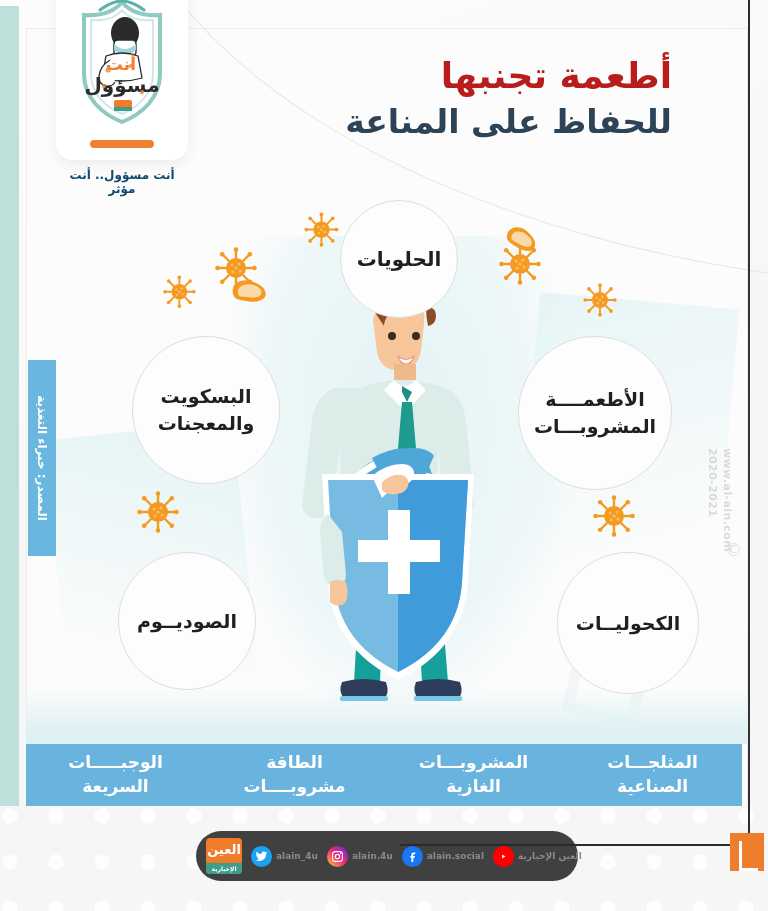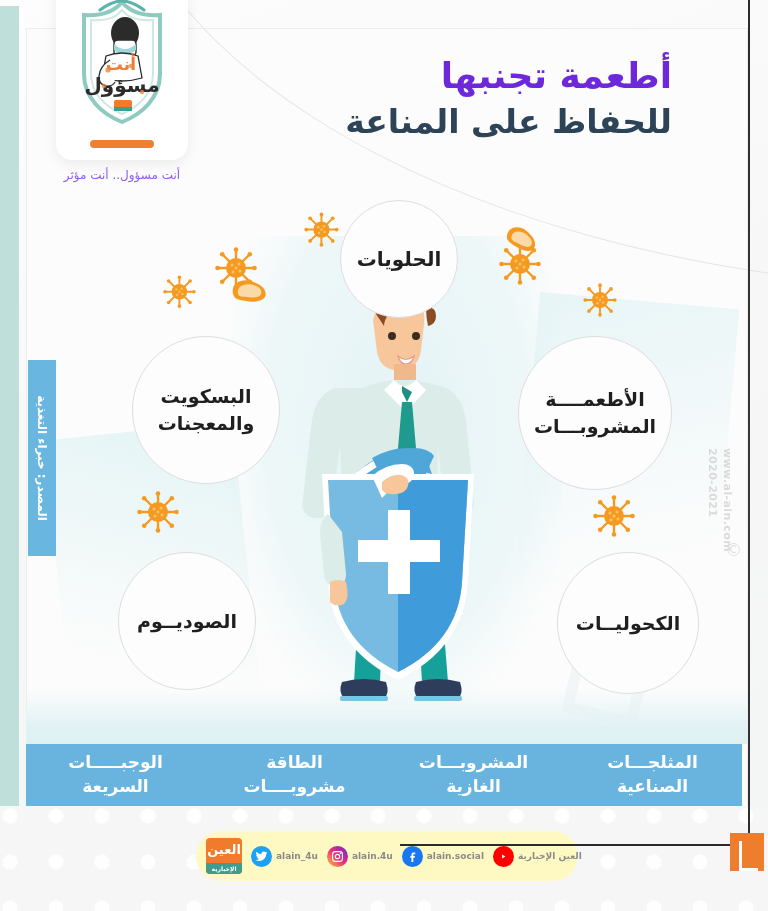--- a/index.html
+++ b/index.html
@@ -115,38 +115,38 @@
   .badge-underline {
     position: absolute;
     left: 50%; top: 152px; transform: translateX(-50%);
     width: 64px; height: 8px; border-radius: 5px;
     background: #ef8033;
   }
   .badge-tagline {
     position: absolute;
     left: 56px; top: 168px; width: 132px;
     text-align: center;
-    color: #8b5cf6;
+    color: #0c4a6e;
     font-size: 12px;
-    font-weight: normal;
+    font-weight: bold;
     letter-spacing: -.2px;
   }
 
   
   .headline {
     position: absolute;
     right: 96px; top: 56px;
     text-align: right;
     line-height: 1.12;
   }
   .headline .line1 {
     display: block;
     font-size: 36px;
     font-weight: bold;
-    color: #6d28d9;
+    color: #b91c1c;
     letter-spacing: 0px;
   }
   .headline .line2 {
     display: block;
     margin-top: 8px;
     font-size: 33px;
     font-weight: bold;
     color: #2d4458;
   }
 
@@ -250,21 +250,21 @@
     position: absolute; inset: 0;
     background-image:
       radial-gradient(circle at 10px 10px, rgba(255,255,255,.95) 7px, rgba(255,255,255,0) 8px);
     background-size: 46px 46px;
     opacity: .95;
   }
   .footer-pill {
     position: absolute;
     left: 196px; top: 831px;
     width: 382px; height: 50px;
-    background: #fef9c3;
+    background: #404040;
     border-radius: 25px;
     display: flex;
     flex-direction: row-reverse;
     align-items: center;
     justify-content: flex-start;
     gap: 9px;
     padding: 0 10px;
     box-sizing: border-box;
   }
   .alain-logo {

